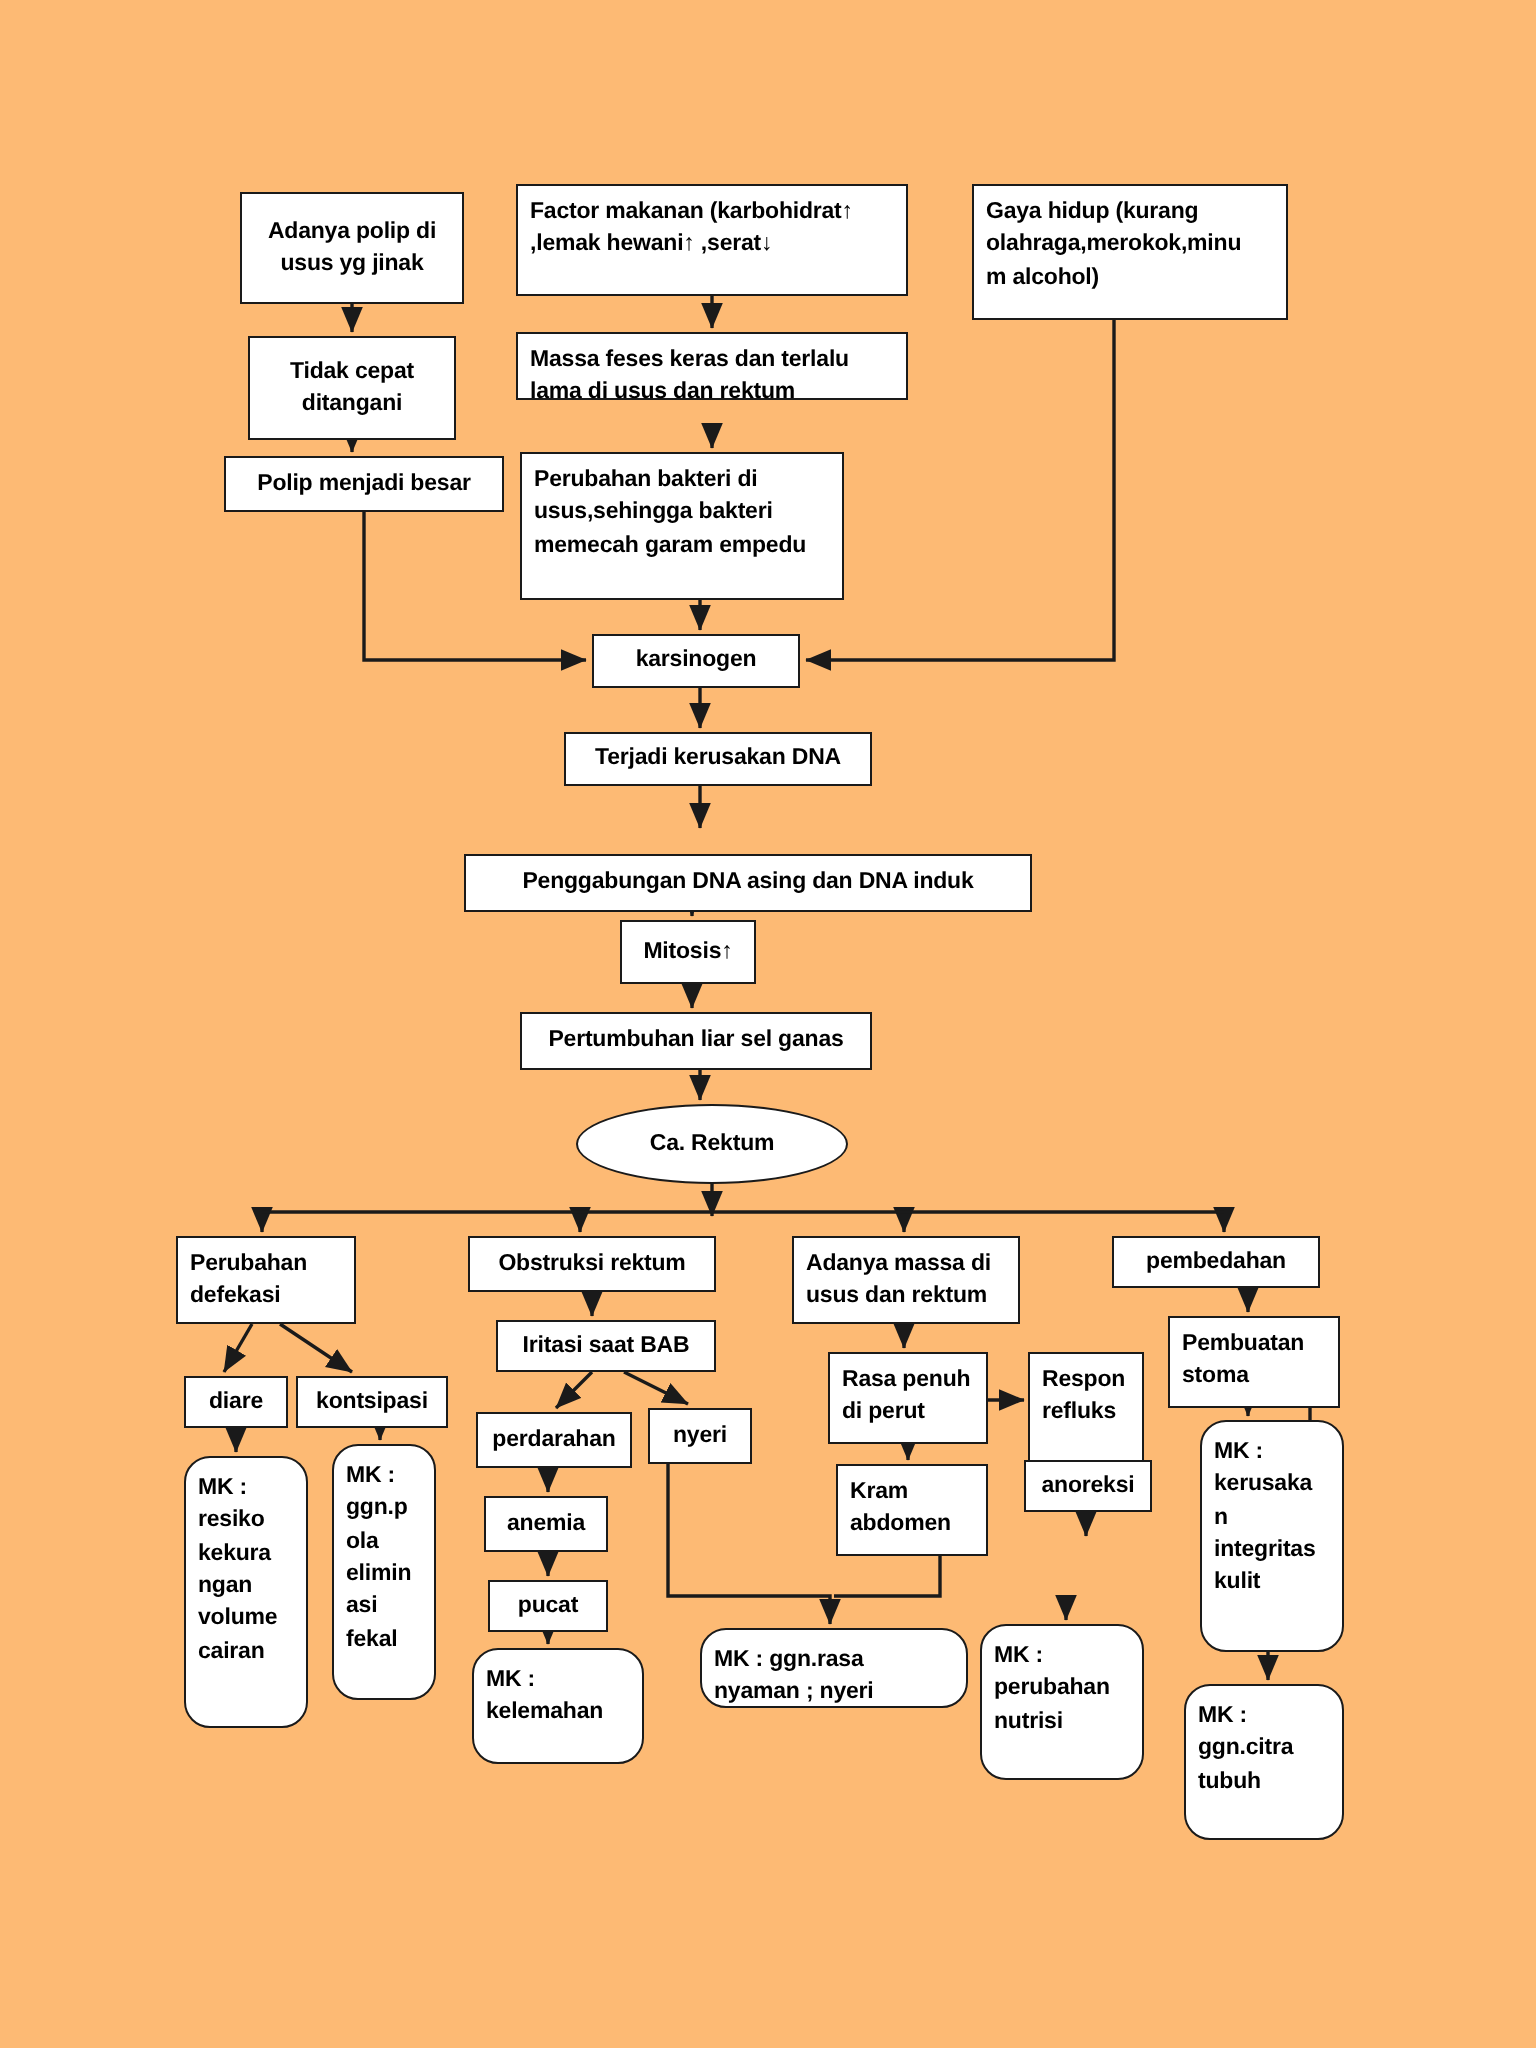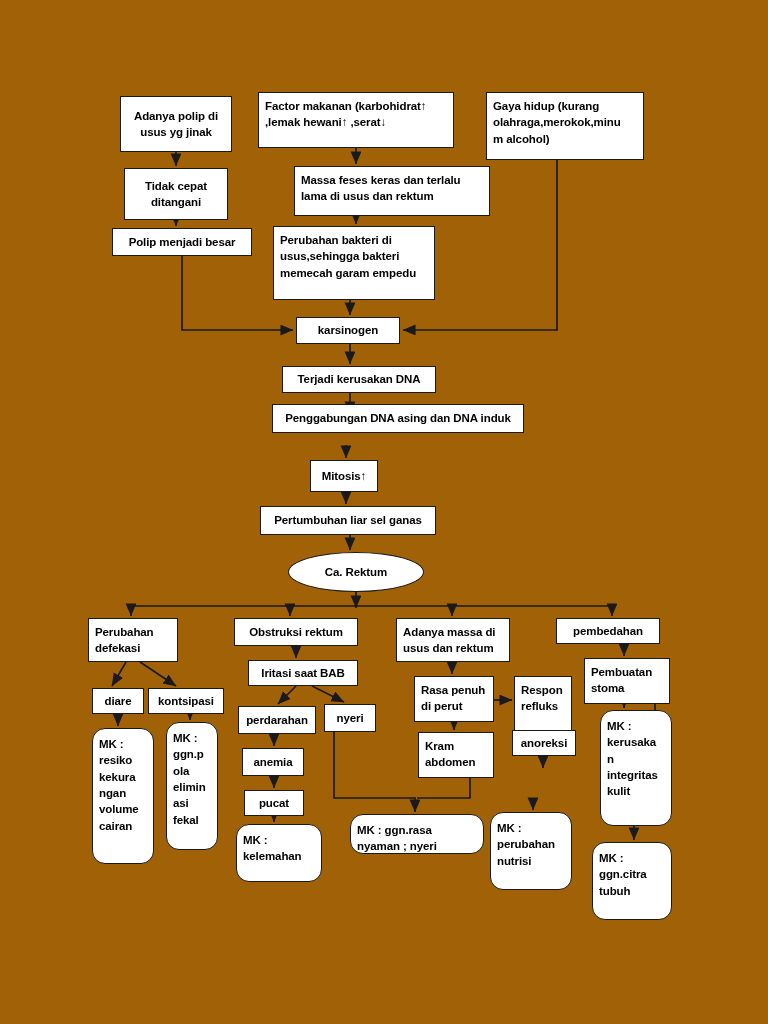--- a/index.html
+++ b/index.html
@@ -7,21 +7,21 @@
     padding: 0;
     background: #ffffff;
   }
   body {
     font-family: "Liberation Sans", sans-serif;
   }
   #canvas {
     position: relative;
     width: 768px;
     height: 1024px;
-    background: #a16207;
+    background: #fdba74;
     overflow: hidden;
   }
   svg.edges {
     position: absolute;
     left: 0;
     top: 0;
     width: 768px;
     height: 1024px;
     pointer-events: none;
   }
@@ -124,29 +124,29 @@
 
   <div class="node center" style="left:120px;top:96px;width:112px;height:56px;"><span class="txt">Adanya polip di
 usus yg jinak</span></div>
   <div class="node topalign" style="left:486px;top:92px;width:158px;height:68px;"><span class="txt">Gaya hidup (kurang
 olahraga,merokok,minu
 m alcohol)</span></div>
   <div class="node topalign" style="left:258px;top:92px;width:196px;height:56px;"><span class="txt">Factor makanan (karbohidrat↑
 ,lemak hewani↑ ,serat↓</span></div>
   <div class="node center" style="left:124px;top:168px;width:104px;height:52px;"><span class="txt">Tidak cepat
 ditangani</span></div>
-  <div class="node topalign" style="left:258px;top:166px;width:196px;height:50px;margin-left:36px;"><span class="txt">Massa feses keras dan terlalu
+  <div class="node topalign" style="left:258px;top:166px;width:196px;height:34px;"><span class="txt">Massa feses keras dan terlalu
 lama di usus dan rektum</span></div>
   <div class="node center" style="left:112px;top:228px;width:140px;height:28px;"><span class="txt">Polip menjadi besar</span></div>
-  <div class="node topalign" style="left:273px;top:226px;width:162px;height:74px;"><span class="txt">Perubahan bakteri di
+  <div class="node topalign" style="left:260px;top:226px;width:162px;height:74px;"><span class="txt">Perubahan bakteri di
 usus,sehingga bakteri
 memecah garam empedu</span></div>
   <div class="node center" style="left:296px;top:317px;width:104px;height:27px;"><span class="txt">karsinogen</span></div>
   <div class="node center" style="left:282px;top:366px;width:154px;height:27px;"><span class="txt">Terjadi kerusakan DNA</span></div>
-  <div class="node center" style="left:232px;top:404px;width:252px;height:29px;margin-left:40px;"><span class="txt">Penggabungan DNA asing dan DNA induk</span></div>
+  <div class="node center" style="left:232px;top:427px;width:284px;height:29px;"><span class="txt">Penggabungan DNA asing dan DNA induk</span></div>
   <div class="node center" style="left:310px;top:460px;width:68px;height:32px;"><span class="txt">Mitosis↑</span></div>
   <div class="node center" style="left:260px;top:506px;width:176px;height:29px;"><span class="txt">Pertumbuhan liar sel ganas</span></div>
   <div class="node ellipse" style="left:288px;top:552px;width:136px;height:40px;"><span class="txt">Ca. Rektum</span></div>
   <div class="node topalign" style="left:88px;top:618px;width:90px;height:44px;"><span class="txt">Perubahan
 defekasi</span></div>
   <div class="node center" style="left:234px;top:618px;width:124px;height:28px;"><span class="txt">Obstruksi rektum</span></div>
   <div class="node topalign" style="left:396px;top:618px;width:114px;height:44px;"><span class="txt">Adanya massa di
 usus dan rektum</span></div>
   <div class="node center" style="left:556px;top:618px;width:104px;height:26px;"><span class="txt">pembedahan</span></div>
   <div class="node center" style="left:92px;top:688px;width:52px;height:26px;"><span class="txt">diare</span></div>

